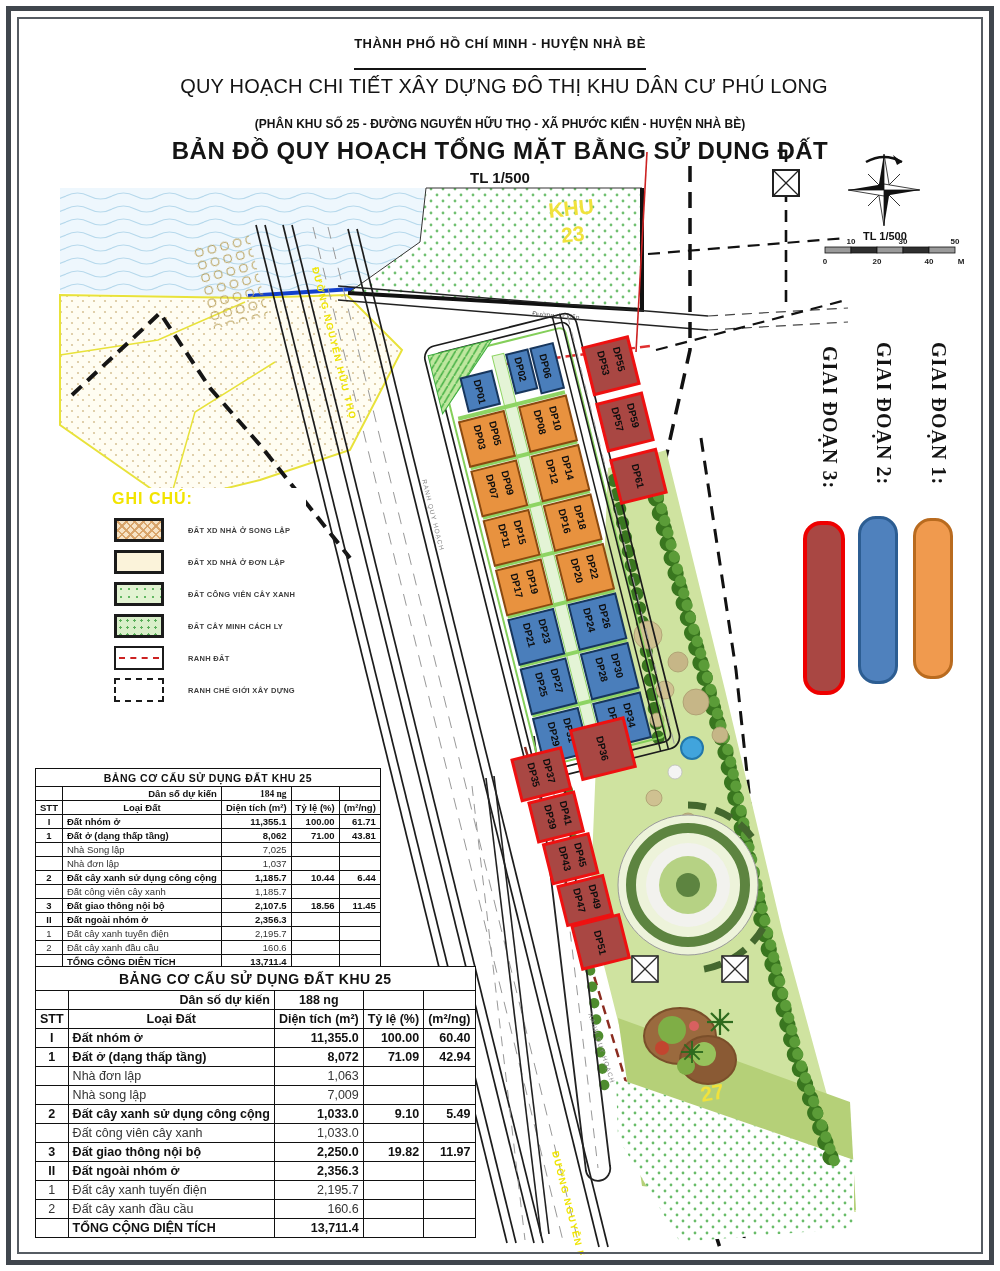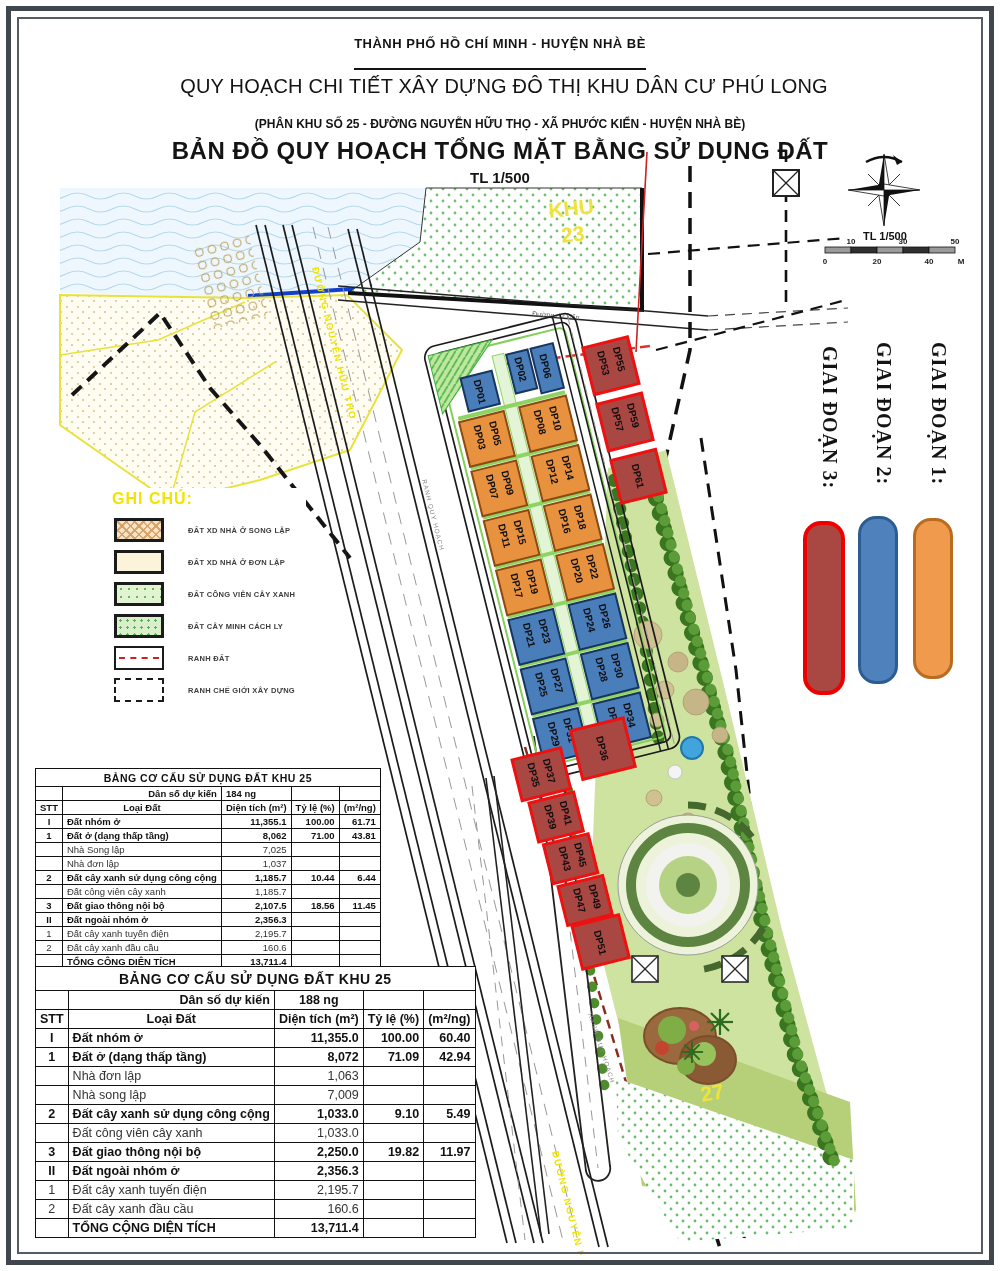--- a/index.html
+++ b/index.html
@@ -487,21 +487,21 @@
   </div>
 
   <table class="ptable" id="table1">
     <tbody>
       <tr>
           <td class="ttl" colspan="5">BẢNG CƠ CẤU SỬ DỤNG ĐẤT KHU 25</td>
         </tr>
       <tr>
         <td></td>
         <td style="text-align:right;font-weight:bold;">Dân số dự kiến</td>
-        <td style="text-align:left;font-weight:bold;">184 ng</td>
+        <td style="text-align:right;font-weight:bold;font-family:Liberation Serif, serif;">184 ng</td>
         <td></td>
           <td></td>
       </tr>
       <tr style="font-weight:bold;text-align:center;">
         <td style="width:28px;">STT</td>
         <td style="width:142px;text-align:center;">Loại Đất</td>
         <td style="width:66px;">Diện tích (m²)</td>
         <td style="width:44px;">Tỷ lệ (%)</td>
         <td style="width:44px;">(m²/ng)</td>
       </tr>

